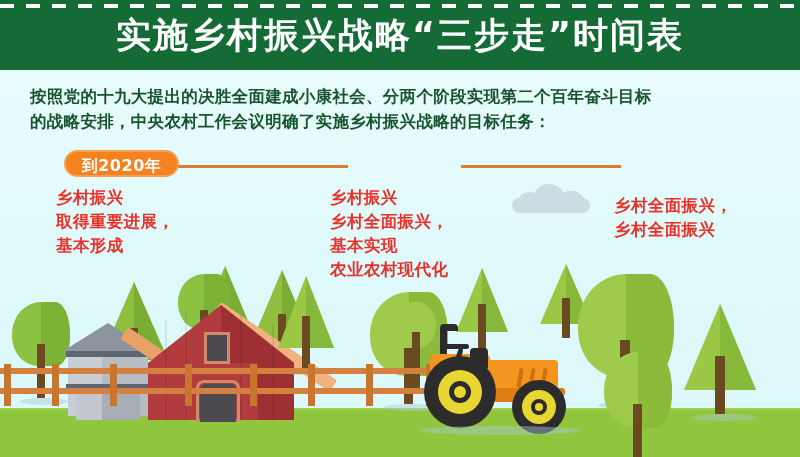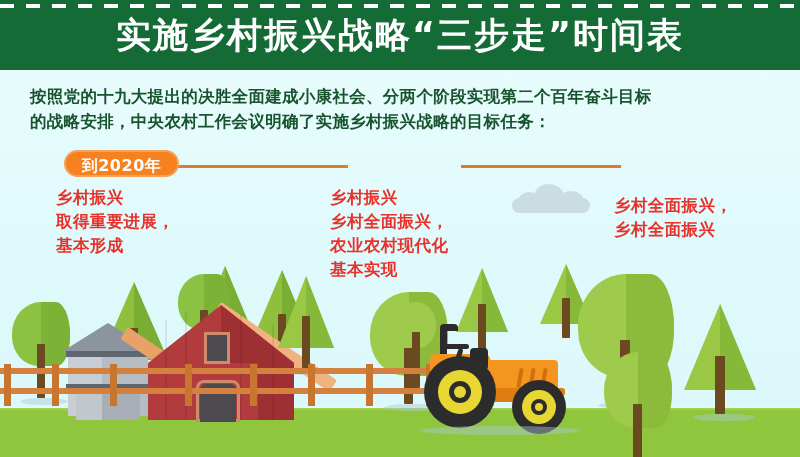--- a/index.html
+++ b/index.html
@@ -160,22 +160,22 @@
   </div>
 
   <div class="goal g1">
     <span>乡村振兴</span>
     <span>取得重要进展，</span>
     <span>基本形成</span>
   </div>
   <div class="goal g2">
     <span>乡村振兴</span>
     <span>乡村全面振兴，</span>
+    <span>基本实现</span>
     <span>农业农村现代化</span>
-    <span>基本实现</span>
   </div>
   <div class="goal g3">
     <span>乡村全面振兴，</span>
     <span>乡村全面振兴</span>
   </div>
 
   <div class="scene">
 
     <div class="grass-top"></div>
     <div class="grass"></div>

